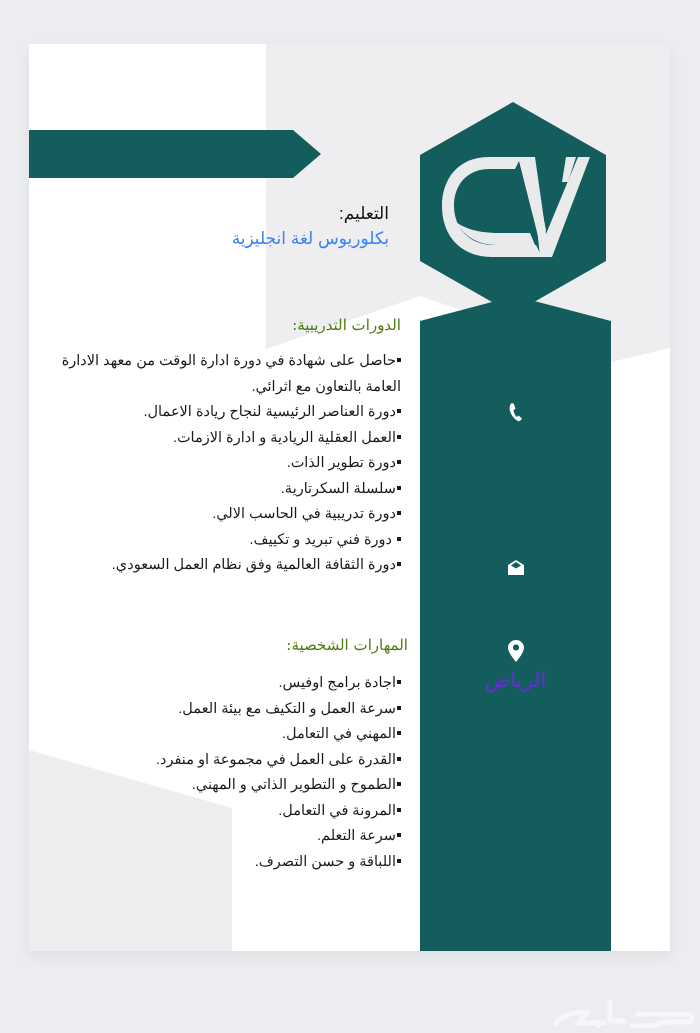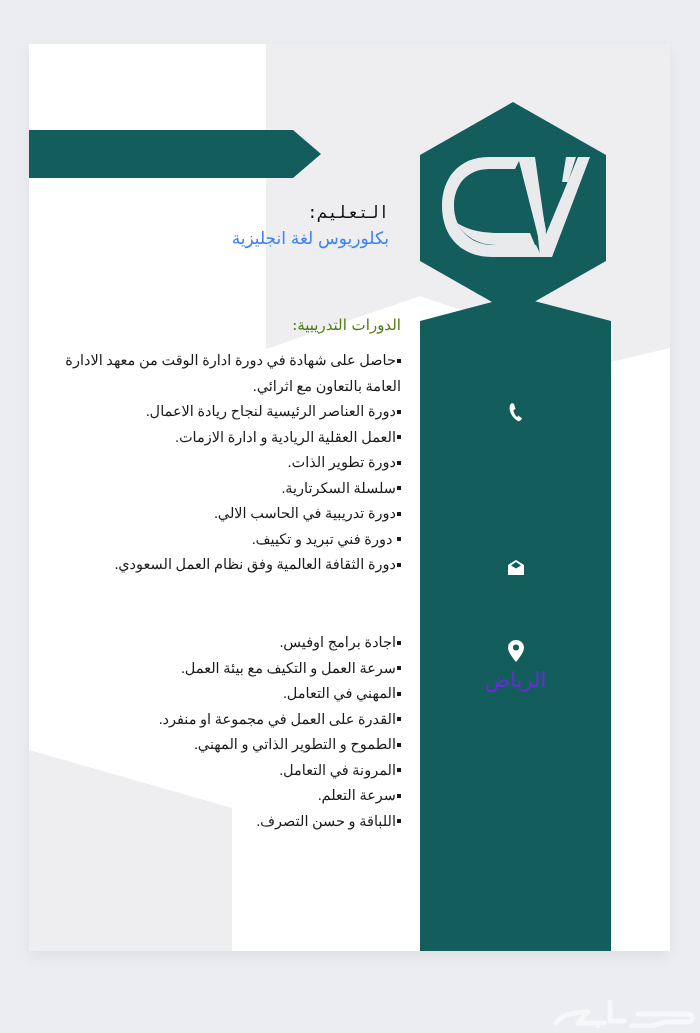--- a/index.html
+++ b/index.html
@@ -75,38 +75,38 @@
     }
     .section-title {
       font-family: "DejaVu Serif", serif;
       font-size: 15px;
       line-height: 30px;
       margin: 0;
       font-weight: normal;
       color: #4d7c0f;
     }
     .edu-title {
-      font-family: Liberation Mono, monospace;
+      font-family: Liberation Sans, sans-serif;
       font-size: 17px;
       line-height: 24px;
       color: #111;
     }
     .edu-value {
       font-family: "Liberation Sans", sans-serif;
       font-size: 17px;
       line-height: 26px;
       color: #3b82f6;
     }
     ul.bullets {
       list-style: none;
       margin: 0;
       padding: 0;
     }
     ul.bullets li {
-      font-family: Liberation Serif, serif;
+      font-family: Liberation Sans, sans-serif;
       font-size: 14.5px;
       line-height: 25.5px;
       color: #1A1A1A;
       white-space: normal;
     }
     ul.bullets li .dot {
       display: inline-block;
       width: 4px;
       height: 4px;
       background: #1A1A1A;
@@ -189,20 +189,21 @@
       <li><span class="dot"></span><span>العمل العقلية الريادية و ادارة الازمات.</span></li>
       <li><span class="dot"></span><span>دورة تطوير الذات.</span></li>
       <li><span class="dot"></span><span>سلسلة السكرتارية.</span></li>
       <li><span class="dot"></span><span>دورة تدريبية في الحاسب الالي.</span></li>
       <li><span class="dot"></span><span> دورة فني تبريد و تكييف.</span></li>
       <li><span class="dot"></span><span>دورة الثقافة العالمية وفق نظام العمل السعودي.</span></li>
     </ul>
   </div>
 
   <div class="content" style="right:262px; top:586px; width:360px;">
+    <h2 class="section-title" style="margin-bottom:10px;">المهارات الشخصية:</h2>
     <ul class="bullets" style="margin-right:7px;">
       <li><span class="dot"></span><span>اجادة برامج اوفيس.</span></li>
       <li><span class="dot"></span><span>سرعة العمل و التكيف مع بيئة العمل.</span></li>
       <li><span class="dot"></span><span>المهني في التعامل.</span></li>
       <li><span class="dot"></span><span>القدرة على العمل في مجموعة او منفرد.</span></li>
       <li><span class="dot"></span><span>الطموح و التطوير الذاتي و المهني.</span></li>
       <li><span class="dot"></span><span>المرونة في التعامل.</span></li>
       <li><span class="dot"></span><span>سرعة التعلم.</span></li>
       <li><span class="dot"></span><span>اللباقة و حسن التصرف.</span></li>
     </ul>

